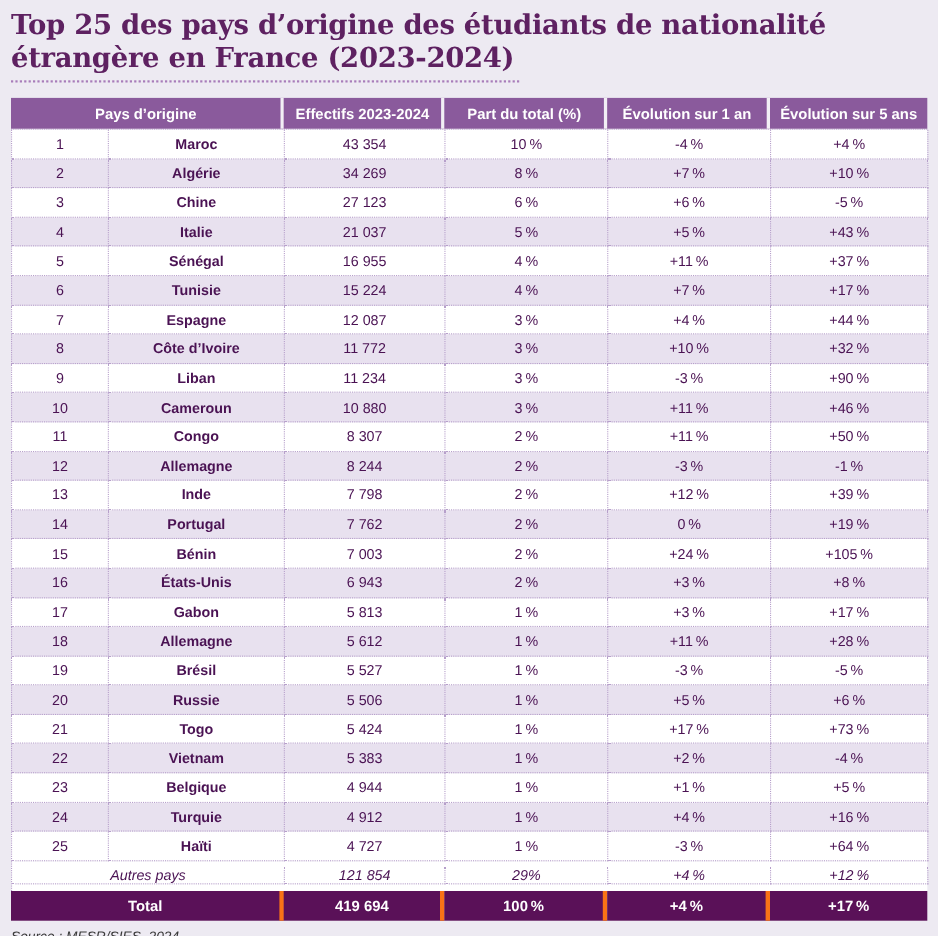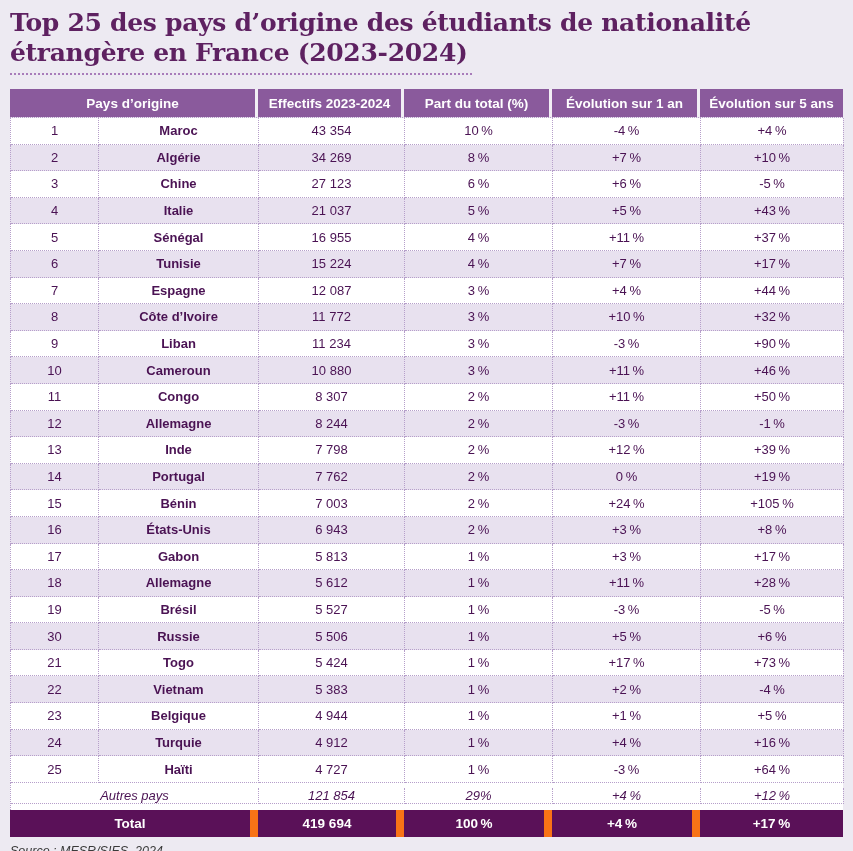--- a/index.html
+++ b/index.html
@@ -67,21 +67,21 @@
   .autres { height: 27px; font-style: italic; align-items: center; }
 
   .total-row { display: flex; height: 27px; }
   .total-cell {
     background: var(--total-bg, #5a1158);
     color: var(--total-text, #ffffff);
     font-weight: bold; font-size: 13.5px;
     display: flex; align-items: center; justify-content: center;
     box-sizing: border-box;
   }
-  .total-cell:not(:last-child) { border-right: 8px solid #f97316; }
+  .total-cell:not(:last-child) { border-right: 4px solid #f97316; }
 
   .source {
     margin-top: 7px;
     font-size: 12.5px; font-style: italic;
     color: var(--source-color, #3a3a3a);
   }
 </style>
 </head>
 <body>
 
@@ -265,21 +265,21 @@
   <div class="trow">
     <div class="td w-rank c-rank">19</div>
     <div class="td w-country c-country">Brésil</div>
     <div class="td w-eff c-eff">5 527</div>
     <div class="td w-part c-part">1 %</div>
     <div class="td w-evo1 c-evo1">-3 %</div>
     <div class="td w-evo5 c-evo5">-5 %</div>
   </div>
 
   <div class="trow alt">
-    <div class="td w-rank c-rank">30</div>
+    <div class="td w-rank c-rank">20</div>
     <div class="td w-country c-country">Russie</div>
     <div class="td w-eff c-eff">5 506</div>
     <div class="td w-part c-part">1 %</div>
     <div class="td w-evo1 c-evo1">+5 %</div>
     <div class="td w-evo5 c-evo5">+6 %</div>
   </div>
 
   <div class="trow">
     <div class="td w-rank c-rank">21</div>
     <div class="td w-country c-country">Togo</div>

